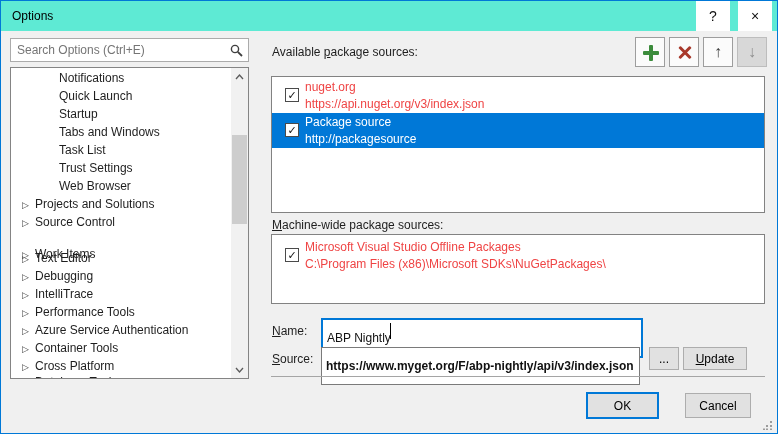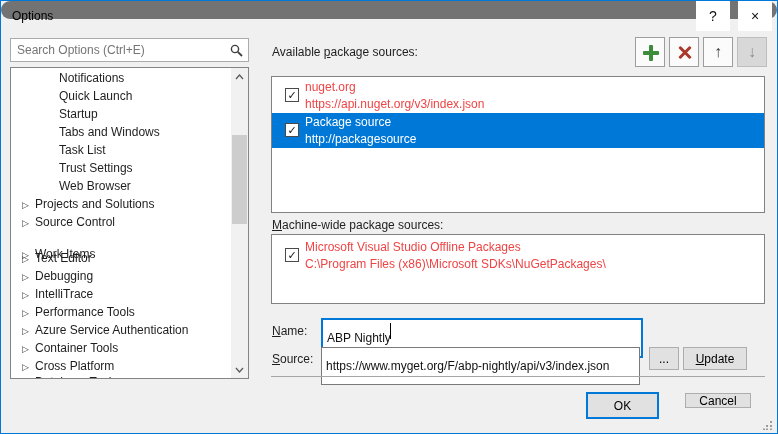--- a/index.html
+++ b/index.html
@@ -1,20 +1,20 @@
 <!DOCTYPE html>
 <html><head>
 <meta charset="utf-8">
 <style>
   * { margin:0; padding:0; box-sizing:border-box; }
   html,body { background:#cfcfcf; }
   body { font-family:"Liberation Sans", sans-serif; }
   .dialog { position:relative; width:778px; height:434px; background:#f0f0f0;
             border:1px solid #0078d7; overflow:hidden; }
-  .titlebar { position:absolute; left:0; top:0; width:100%; height:18px; background:#737373;border-radius:10px; }
+  .titlebar { position:absolute; left:0; top:0; width:100%; height:30px; background:#5eead4; }
   .title { position:absolute; left:11px; top:0; line-height:30px; font-size:12px; color:#000; }
   .tb-btn { position:absolute; top:0; width:34px; height:30px; background:#fff; border:0;
             font-family:inherit; font-size:14px; color:#111; text-align:center; line-height:30px; cursor:default; }
   .tb-help { left:695px; }
   .tb-close { left:737px; }
 
   
   .search { position:absolute; left:9px; top:37px; width:239px; height:24px; background:#fff;
             border:1px solid #ababab; font-family:inherit; font-size:12px; color:#474747; padding:0 26px 0 6px; }
   .search-icon { position:absolute; left:229px; top:43px; width:13px; height:13px; }
@@ -54,30 +54,30 @@
   .src-row.selected { background:#0078d7; }
   .src-row.selected .src-name, .src-row.selected .src-url { color:#fff; }
   .src-name, .src-url { display:block; font-size:12px; line-height:17px; color:#ef4444; white-space:nowrap; }
   .checkbox { position:absolute; left:13px; top:10px; width:14px; height:14px; background:#fff;
               border:1px solid #4a4a4a; font-size:11px; line-height:12px; text-align:center;
               color:#111; cursor:default; }
 
   .textbox { position:absolute; background:#fff; font-family:inherit; font-size:12px; color:#111;
              padding:18px 4px; }
   .tb-name { left:320px; top:317px; width:322px; height:26px; border:2px solid #0078d7; }
-  .tb-source { left:320px; top:346px; width:319px; height:23px; border:1px solid #7a7a7a; }
+  .tb-source { left:320px; top:346px; width:319px; height:23px; border:1px solid #7a7a7a;font-weight:bold; }
   .caret { position:absolute; left:389px; top:322px; width:1px; height:16px; background:#000; }
 
   .win-btn { position:absolute; background:#e1e1e1; border:1px solid #adadad; font-family:inherit;
              font-size:12px; color:#000; text-align:center; cursor:default; }
   .btn-browse { left:648px; top:346px; width:30px; height:23px; }
   .btn-update { left:682px; top:346px; width:64px; height:23px; }
   .separator { position:absolute; left:270px; top:375px; width:494px; height:1px; background:#a5a5a5; }
   .btn-ok { left:585px; top:391px; width:73px; height:27px; border:2px solid #0078d7; }
-  .btn-cancel { left:684px; top:392px; width:66px; height:15px; }
+  .btn-cancel { left:684px; top:392px; width:66px; height:25px; }
 
   .grip { position:absolute; right:4px; bottom:3px; width:10px; height:10px; }
 </style>
 </head>
 <body>
 
 <div class="dialog">
 
   <div class="titlebar">
     <div class="title">Options</div>

